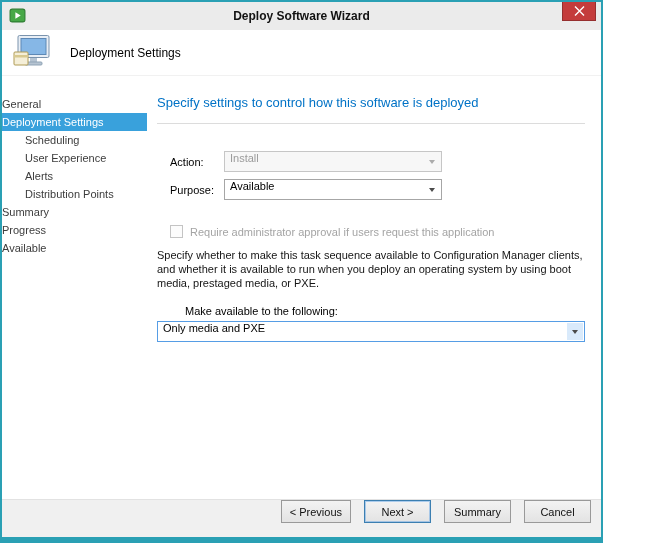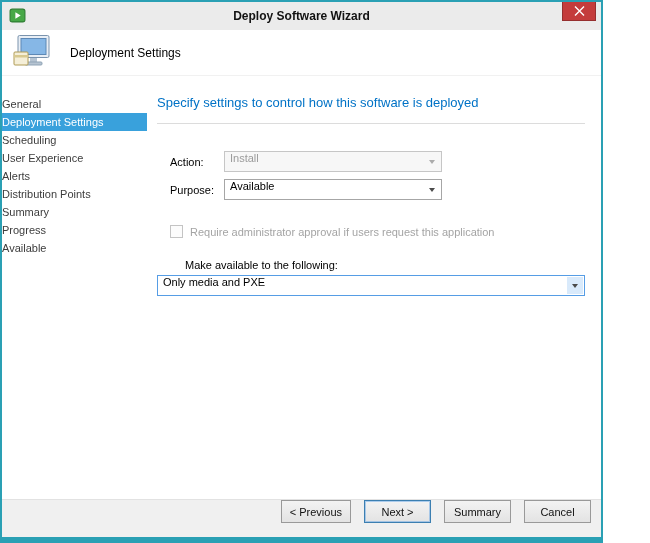--- a/index.html
+++ b/index.html
@@ -47,21 +47,21 @@
   .header-icon { width: 44px; height: 38px; margin-right: 14px; flex: 0 0 44px; }
   .header-title { font-size: 12px; color: #000; }
   
   .body { flex: 1 1 auto; display: flex; min-height: 0; background: #fff; }
   .sidebar { flex: 0 0 145px; padding-top: 19px; }
   .nav-item {
     height: 18px; line-height: 18px;
     font-size: 11px;
     color: #3c3c3c; cursor: pointer; white-space: nowrap;
   }
-  .nav-item.indent { }
+  .nav-item.indent { padding-left: 23px; }
   .nav-item.selected { background: var(--nav-selected-bg, #39a1dc); color: #ffffff; }
   .main { flex: 1 1 auto; padding: 19px 16px 0 10px; }
   .page-heading { color: var(--heading-blue, #0072c6); font-size: 13px; }
   .divider { border: none; border-top: 1px solid #dcdcdc; margin: 13px 0 0 0; height: 0; }
   
   .form { margin-top: 27px; }
   .form-row { display: flex; align-items: center; margin-bottom: 7px; }
   .form-label { width: 54px; margin-left: 13px; font-size: 11px; }
   .combo {
     position: relative; height: 21px;
@@ -83,21 +83,21 @@
   }
   .combo.disabled { background: #f7f7f7; border-color: #c6c6c6; color: #9b9b9b; }
   .combo.disabled .caret { border-top-color: #ababab; }
   .check-row { margin: 25px 0 0 13px; display: flex; align-items: center; }
   .checkbox {
     width: 13px; height: 13px; flex: 0 0 13px;
     border: 1px solid #c4c4c4; background: #fcfcfc; margin-right: 7px;
   }
   .check-label { font-size: 11px; color: #a4a4a4; }
   .description { margin: 10px 0 0 0; font-size: 11px; line-height: 14px; color: #151515; max-width: 480px; }
-  .ma-label { margin-top: 21px; font-size: 11px; padding-left: 28px; }
+  .ma-label { margin-top: 15px; font-size: 11px; padding-left: 28px; }
   .combo.wide { width: 100%; margin-top: 4px; border-color: var(--focus-border, #569de5); }
   .combo.wide .arrow-zone { background: #d9eafb; }
   
   .footer {
     flex: 0 0 38px; background: #f0f0f0;
     display: flex; align-items: flex-start; justify-content: flex-end;
     gap: 13px; padding-right: 10px;
     border-top: 1px solid #e2e2e2;
   }
   .btn {
@@ -179,20 +179,21 @@
                 <span class="caret"></span>
               </span>
           </div>
         </div>
 
         <div class="check-row">
           <span class="checkbox"></span>
           <span class="check-label">Require administrator approval if users request this application</span>
         </div>
 
+        <p class="description">Specify whether to make this task sequence available to Configuration Manager clients, and whether it is available to run when you deploy an operating system by using boot media, prestaged media, or PXE.</p>
 
         <div class="ma-label">Make available to the following:</div>
         <div class="combo wide">
           <span>Only media and PXE</span>
           <span class="arrow-zone">
               <span class="caret"></span>
             </span>
         </div>
       </div>
     </div>

